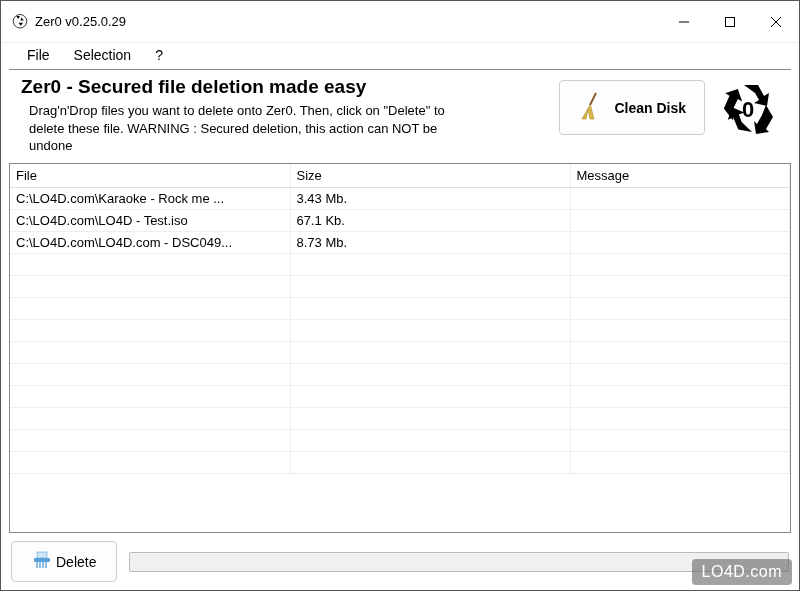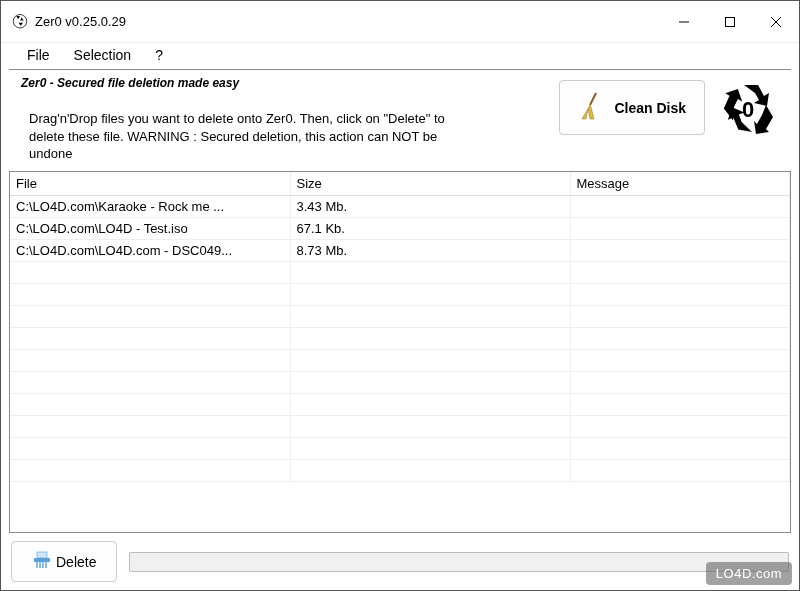--- a/index.html
+++ b/index.html
@@ -44,21 +44,21 @@
 }
 .menubar-item { padding: 2px 10px; cursor: default; font-size: 14px; }
 .header-panel {
   display: flex;
   padding: 6px 10px 8px 12px;
   align-items: flex-start;
   gap: 10px;
   margin: 0 8px;
 }
 .header-text { flex: 1; }
-.header-title { font-weight: bold; font-size: 12px; font-style: italic; margin-bottom: 20px; }
+.header-title { font-weight: bold; font-size: 19px; margin-bottom: 4px; }
 .header-desc { font-size: 13px; line-height: 1.35; padding-left: 8px; max-width: 440px; }
 .clean-disk-btn {
   border: 1px solid #ccc;
   border-radius: 4px;
   background: #fdfdfd;
   padding: 10px 18px;
   display: flex;
   align-items: center;
   gap: 10px;
   font-size: 14px;
@@ -122,21 +122,21 @@
   border: 1px solid #bbb;
   border-radius: 2px;
   background: #f0f0f0;
 }
 .watermark {
   position: absolute;
   right: 8px;
   bottom: 6px;
   background: rgba(100,100,100,0.6);
   color: #fff;
-  font-size: 13px;
+  font-size: 16px;
   padding: 4px 10px;
   border-radius: 4px;
   letter-spacing: 0.5px;
 }
 </style>
 </head>
 <body>
 
 <div class="window">
 

